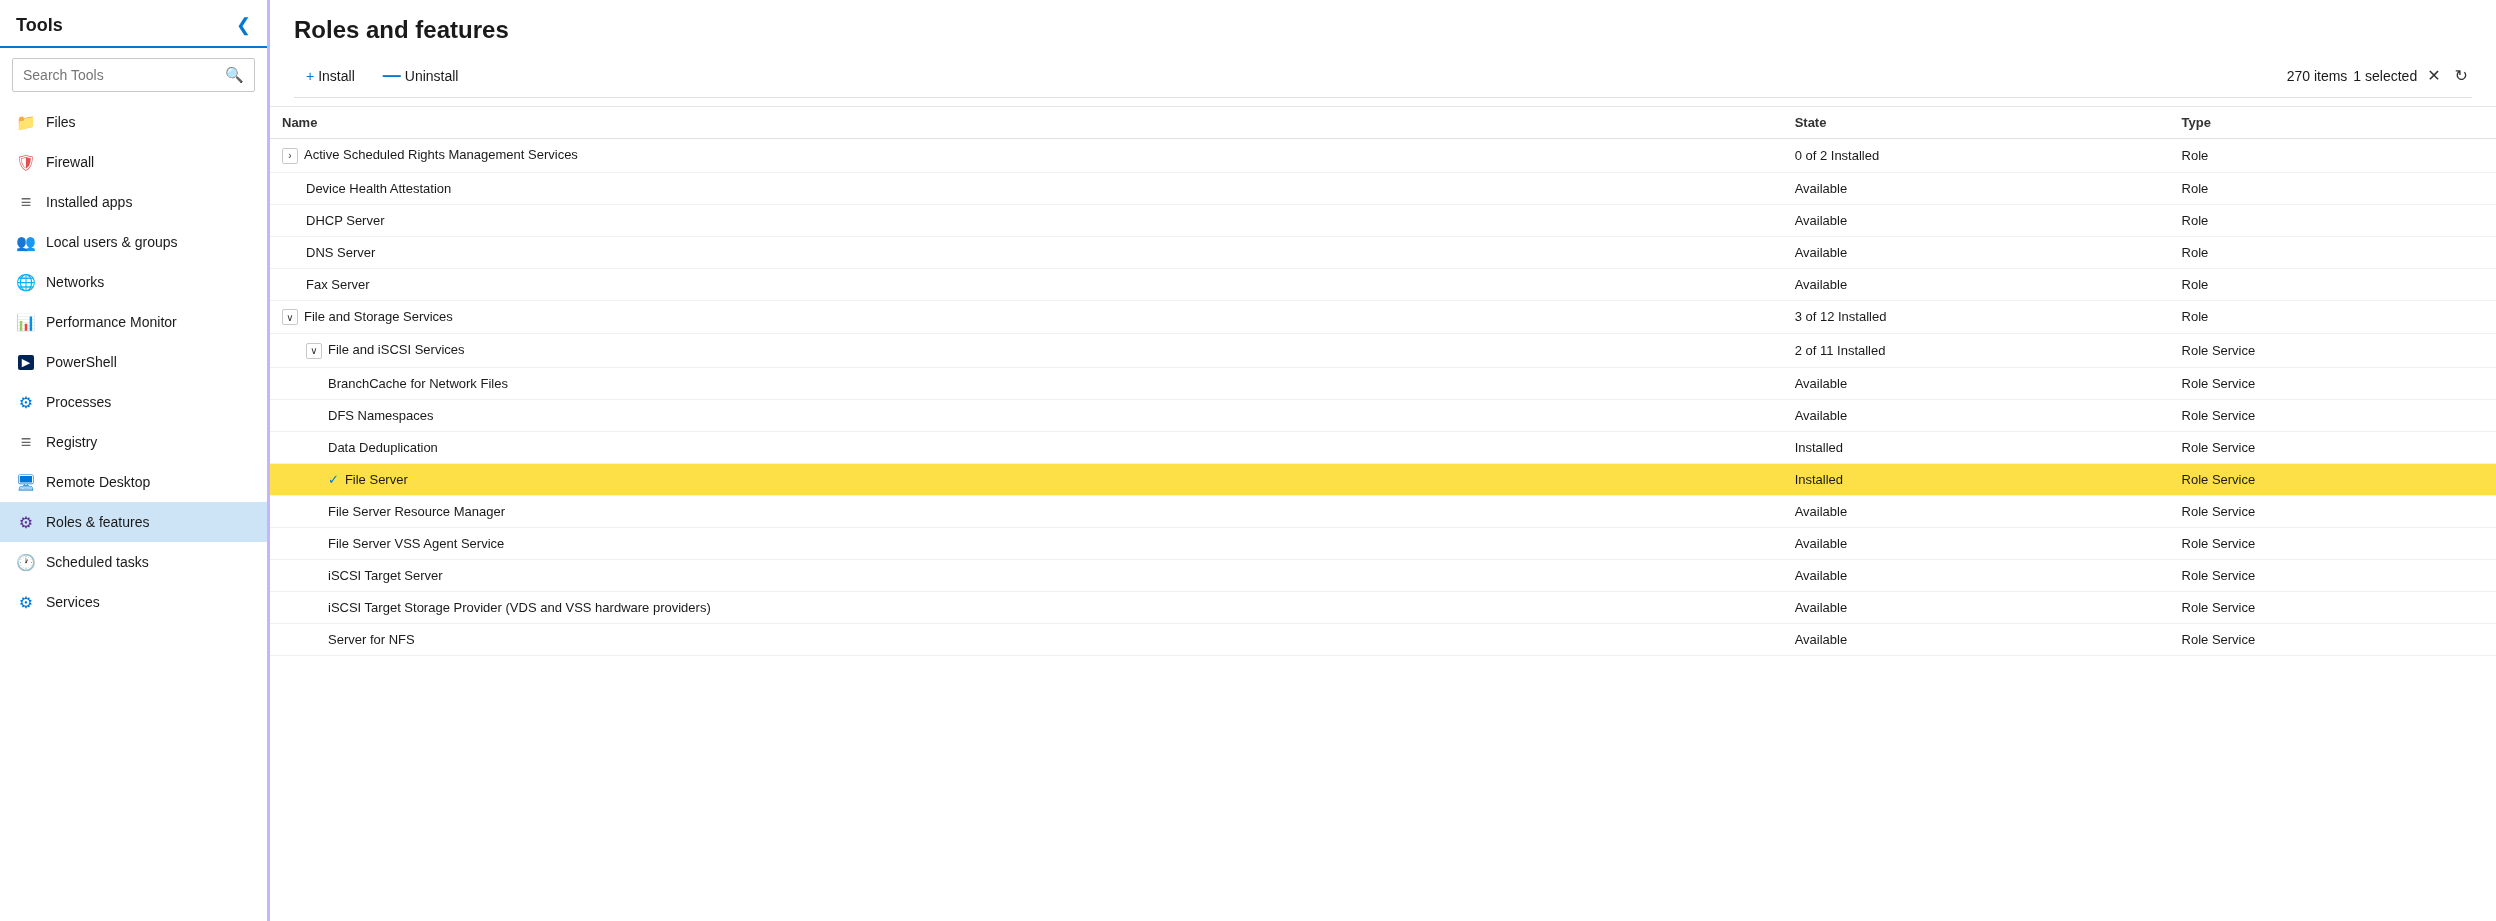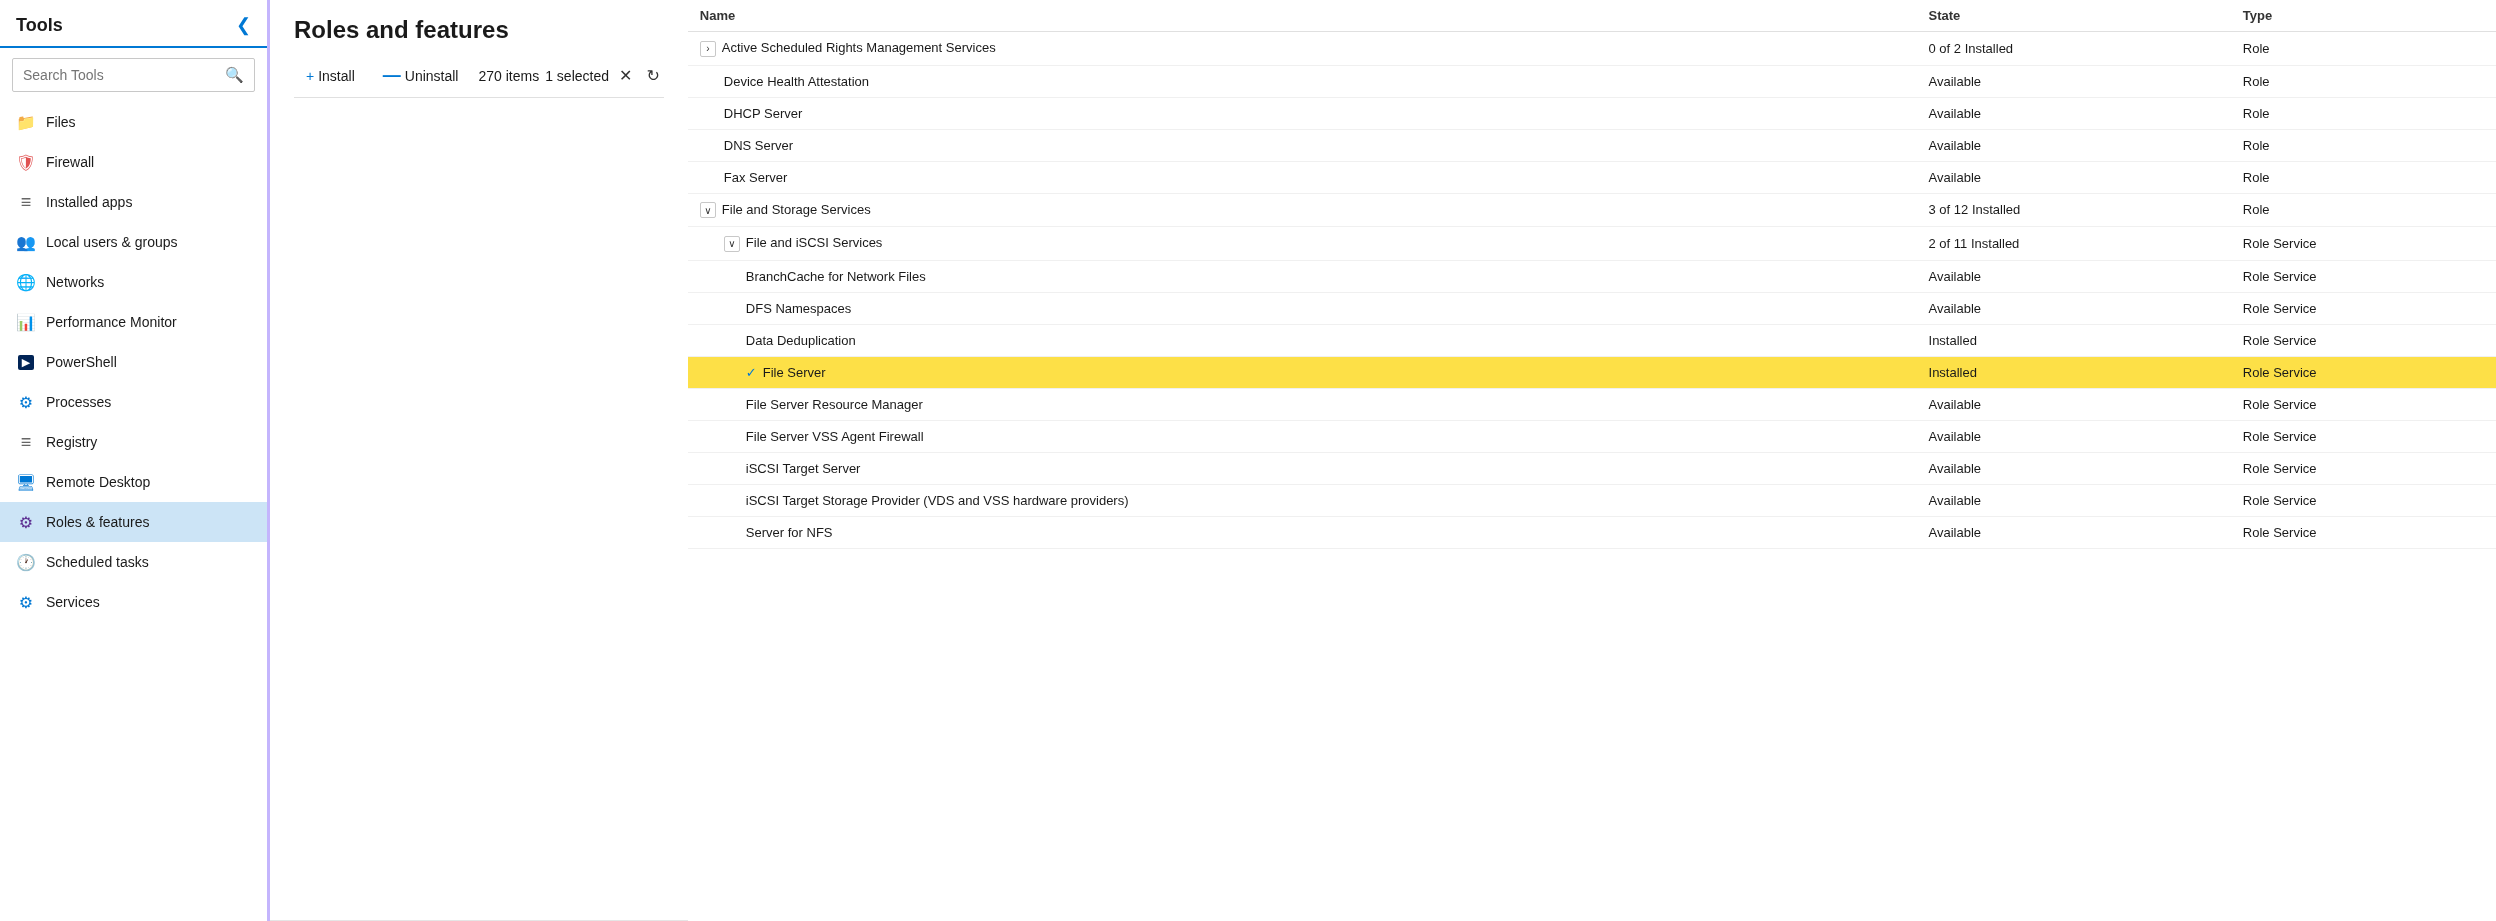--- a/index.html
+++ b/index.html
@@ -81,21 +81,21 @@
       align-items: center;
       justify-content: center;
       font-size: 16px;
     }
     .nav-item .nav-label { font-size: 14px; }
 
     
     #main {
       flex: 1;
       display: flex;
-      flex-direction: row;
+      flex-direction: column;
       overflow: hidden;
     }
     #page-header {
       padding: 16px 24px 8px 24px;
       border-bottom: 1px solid #e5e5e5;
     }
     #page-title {
       font-size: 24px;
       font-weight: 600;
       color: #1a1a1a;
@@ -372,21 +372,21 @@
             <td style="padding-left: 58px;"><span class="check-mark">✓</span><span>File Server</span></td>
             <td>Installed</td>
             <td>Role Service</td>
           </tr>
           <tr>
             <td style="padding-left: 58px;"><span>File Server Resource Manager</span></td>
             <td>Available</td>
             <td>Role Service</td>
           </tr>
           <tr>
-            <td style="padding-left: 58px;"><span>File Server VSS Agent Firewall</span></td>
+            <td style="padding-left: 58px;"><span>File Server VSS Agent Service</span></td>
             <td>Available</td>
             <td>Role Service</td>
           </tr>
           <tr>
             <td style="padding-left: 58px;"><span>iSCSI Target Server</span></td>
             <td>Available</td>
             <td>Role Service</td>
           </tr>
           <tr>
             <td style="padding-left: 58px;"><span>iSCSI Target Storage Provider (VDS and VSS hardware providers)</span></td>

